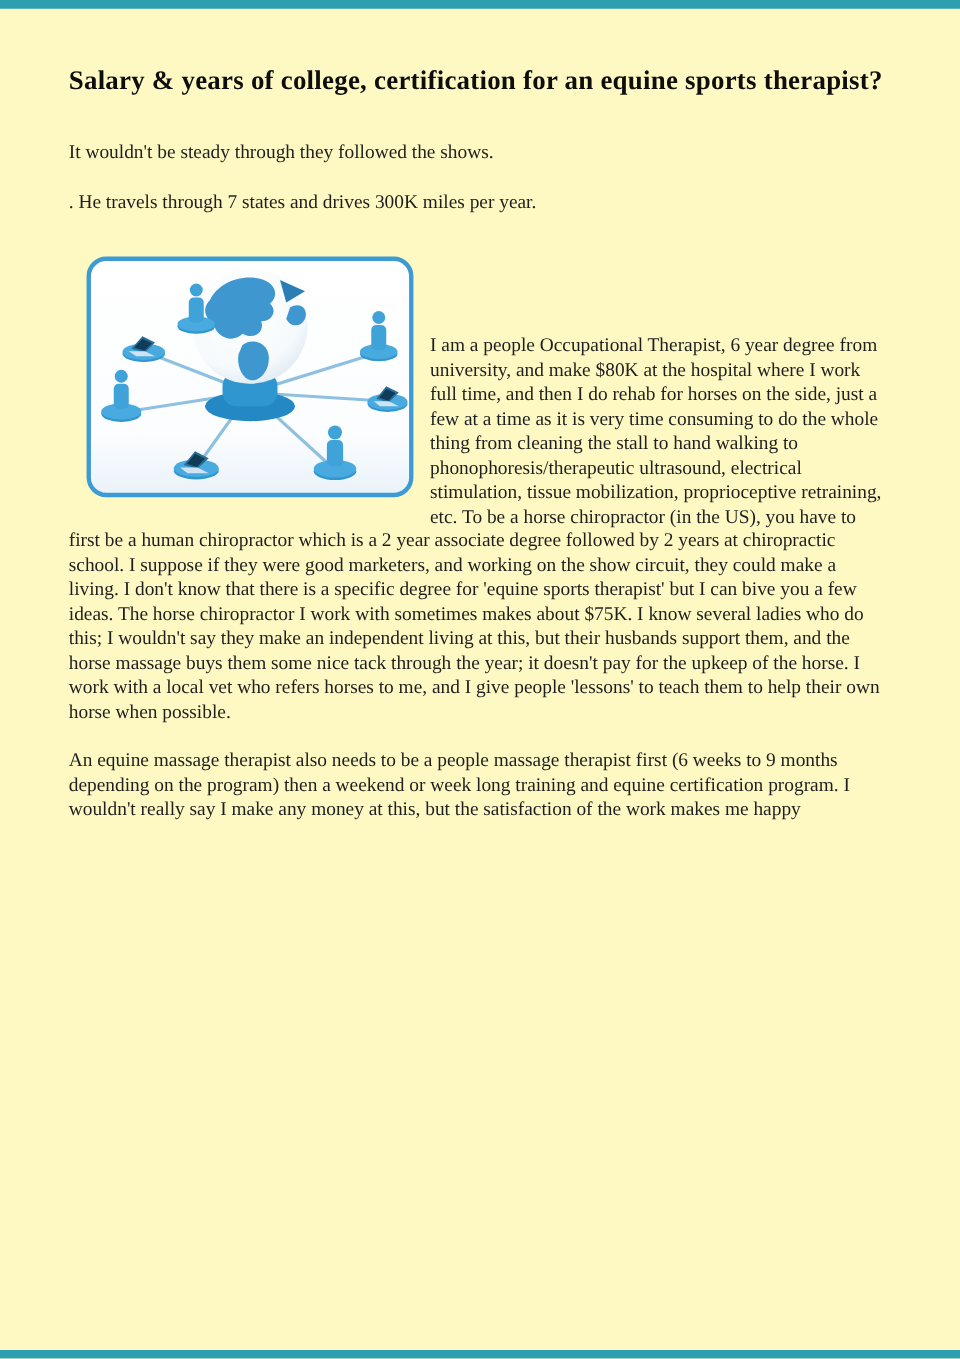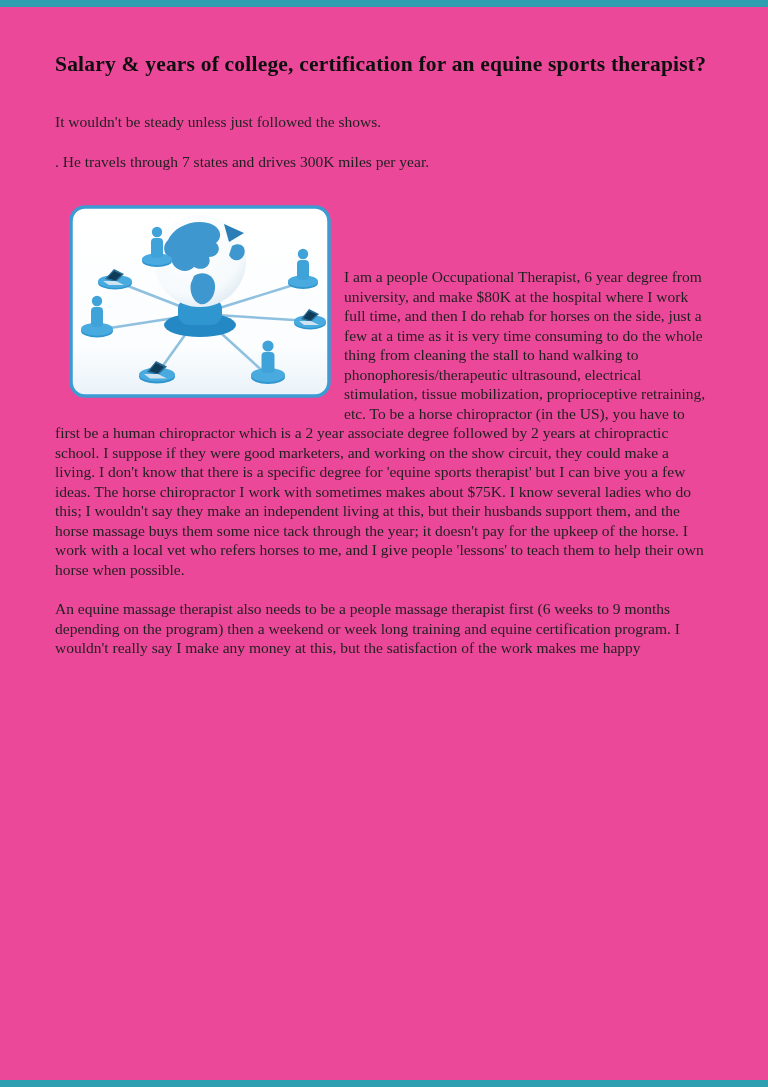--- a/index.html
+++ b/index.html
@@ -2,21 +2,21 @@
 <html><head>
 <meta charset="utf-8">
 <style>
   * { box-sizing: border-box; }
   html, body { margin: 0; padding: 0; background: #ffffff; }
   .page {
     position: relative;
     width: 768px;
     height: 1087px;
     margin: 0 auto;
-    background: #ec4899;
+    background: #fef9c3;
     overflow: hidden;
     font-family: "Liberation Serif", "DejaVu Serif", serif;
     color: #1f1f1f;
   }
   .edge-bar {
     position: absolute;
     left: 0;
     width: 100%;
     height: 7px;
   }
@@ -54,21 +54,21 @@
 <body>
 
 <div class="page">
 
   <div class="edge-bar top" style="background-color: rgb(46, 159, 176);"></div>
 
   <div class="content clearfix">
 
     <h1 class="doc-title">Salary &amp; years of college, certification for an equine sports therapist?</h1>
 
-    <p class="body-text intro-1">It wouldn't be steady unless just followed the shows.</p>
+    <p class="body-text intro-1">It wouldn't be steady through they followed the shows.</p>
 
     <p class="body-text">. He travels through 7 states and drives 300K miles per year.</p>
 
     <figure class="clipart">
       <svg viewBox="0 0 264 195" width="264" height="195">
         <defs>
           <linearGradient id="panelGrad" x1="0" y1="0" x2="0" y2="1">
             <stop offset="0" stop-color="#ffffff"></stop>
             <stop offset="0.75" stop-color="#fbfdfe"></stop>
             <stop offset="1" stop-color="#e9f2f9"></stop>

